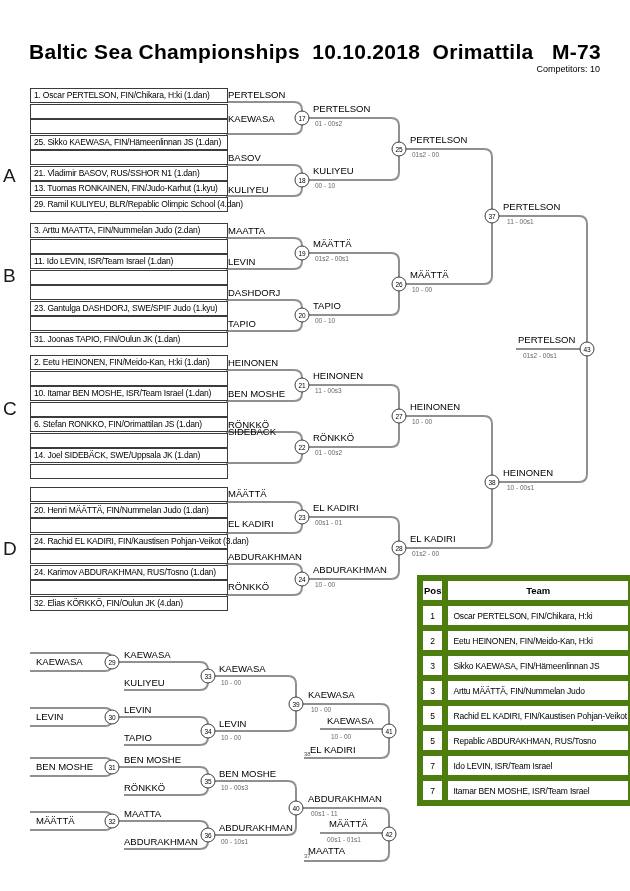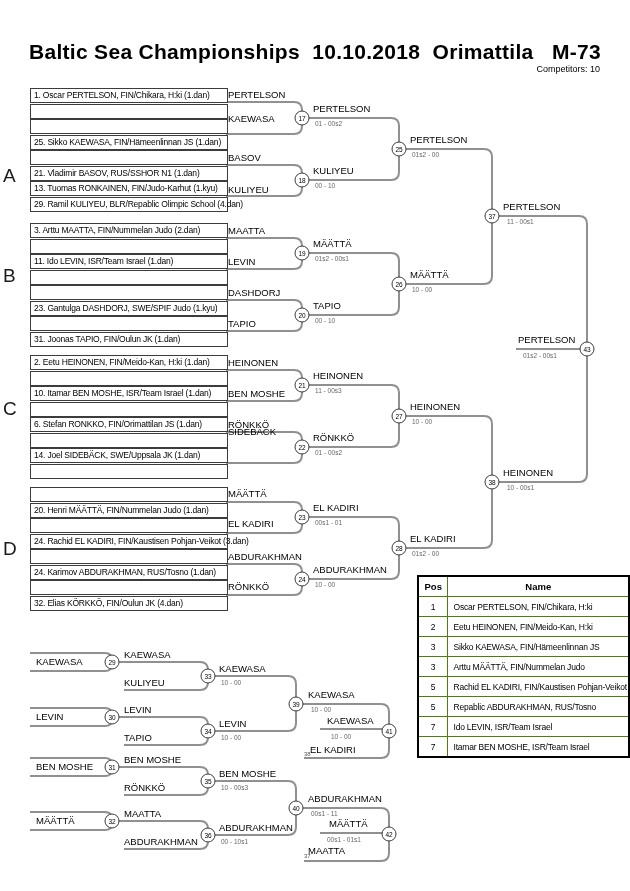--- a/index.html
+++ b/index.html
@@ -17,21 +17,21 @@
   .tiny{position:absolute;font-size:6px;color:#555}
   .circle{position:absolute;width:13px;height:13px;border:1px solid #3c3c3c;border-radius:50%;
           background:#fff;transform:translate(-50%,-50%);z-index:3;
           font-size:6.5px;line-height:13px;text-align:center}
   svg.lines{position:absolute;left:0;top:0;z-index:1}
   .box,.lbl,.score,.tiny{z-index:2}
   .results-title{position:absolute;left:417px;top:580px;width:188px;text-align:center;
                  font-size:14px;font-weight:bold}
   table.results{position:absolute;left:417px;top:575px;border-collapse:collapse;
                 table-layout:fixed;background:#fff;z-index:2}
-  table.results td,table.results th{border:1px solid #4d7c0f;font-size:8.5px;height:17px;
+  table.results td,table.results th{border:6px solid #4d7c0f;font-size:8.5px;height:17px;
                 overflow:visible;white-space:nowrap}
   table.results{border:2px solid #000}
   table.results th{font-size:9.5px}
   td.pos{width:52px;text-align:center}
   td.nm{width:132px;padding-left:5px;letter-spacing:-0.2px}
 </style>
 </head>
 <body>
 
 <svg class="lines" width="630" height="891">
@@ -257,21 +257,21 @@
 <span class="lbl" style="left:329px;top:818px">MÄÄTTÄ</span>
 <span class="score" style="left:327px;top:836px">00s1 - 01s1</span>
 <span class="lbl" style="left:308px;top:845px">MAATTA</span>
 <span class="tiny" style="left:304px;top:853px">37</span>
 
 <div class="results-title">Results</div>
 <table class="results">
   <tbody>
       <tr>
     <th class="pos">Pos</th>
-    <th class="nm">Name</th>
+    <th class="nm">Team</th>
   </tr>
   <tr>
         <td class="pos">1</td>
         <td class="nm">Oscar PERTELSON, FIN/Chikara, H:ki</td>
       </tr>
   <tr>
         <td class="pos">2</td>
         <td class="nm">Eetu HEINONEN, FIN/Meido-Kan, H:ki</td>
       </tr>
   <tr>

